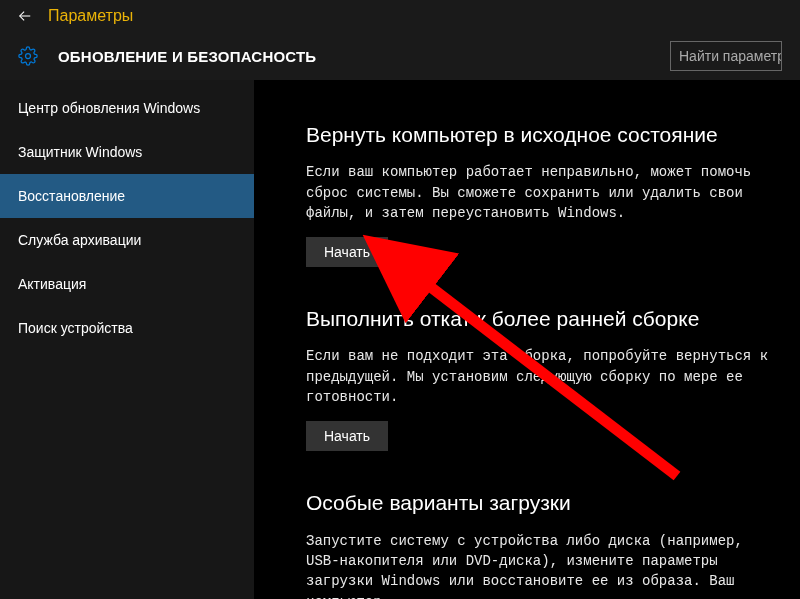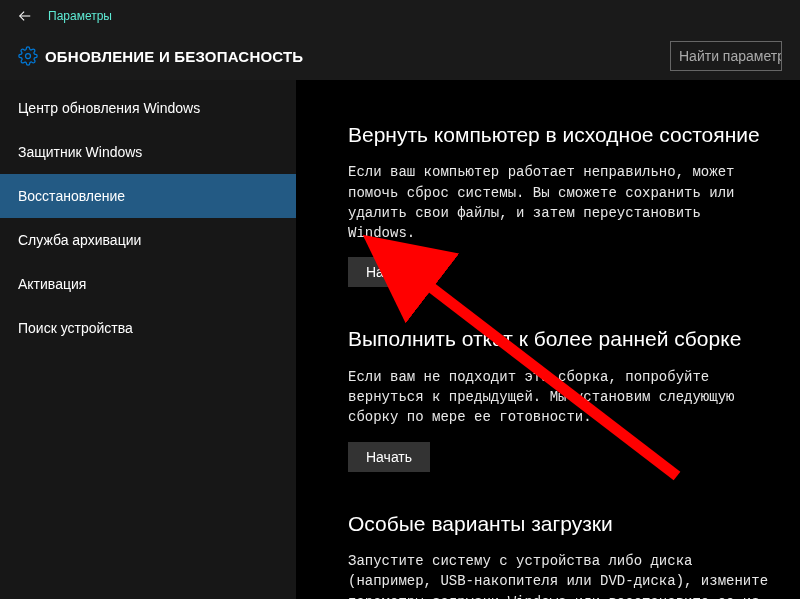--- a/index.html
+++ b/index.html
@@ -14,22 +14,22 @@
       background: #000;
       overflow: hidden;
       position: relative;
     }
     .titlebar {
       height: 32px;
       background: #1a1a1a;
       display: flex;
       align-items: center;
       padding: 0 10px;
-      color: #5eead4;
-      font-size: 12px;
+      color: #eab308;
+      font-size: 16px;
     }
     .back-btn {
       width: 30px;
       display: flex;
       align-items: center;
       justify-content: center;
       color: #fff;
       cursor: pointer;
     }
     .titlebar-label {
@@ -41,21 +41,21 @@
       background: #1a1a1a;
       display: flex;
       align-items: center;
       padding: 0 18px;
       color: #fff;
       justify-content: space-between;
     }
     .header-left {
       display: flex;
       align-items: center;
-      gap: 7px;
+      gap: 20px;
     }
     .gear-icon {
       width: 20px;
       height: 20px;
       color: #0078d7;
       flex-shrink: 0;
     }
     .header-title {
       font-size: 15px;
       font-weight: 600;
@@ -72,21 +72,21 @@
       color: #aaa;
       font-size: 14px;
       overflow: hidden;
       white-space: nowrap;
     }
     .body-area {
       display: flex;
       height: calc(100% - 80px);
     }
     .sidebar {
-      width: 296px;
+      width: 254px;
       background: #171717;
       padding-top: 6px;
     }
     .sidebar-item {
       padding: 14px 18px;
       color: #fff;
       font-size: 14px;
       font-weight: 300;
       cursor: pointer;
     }

